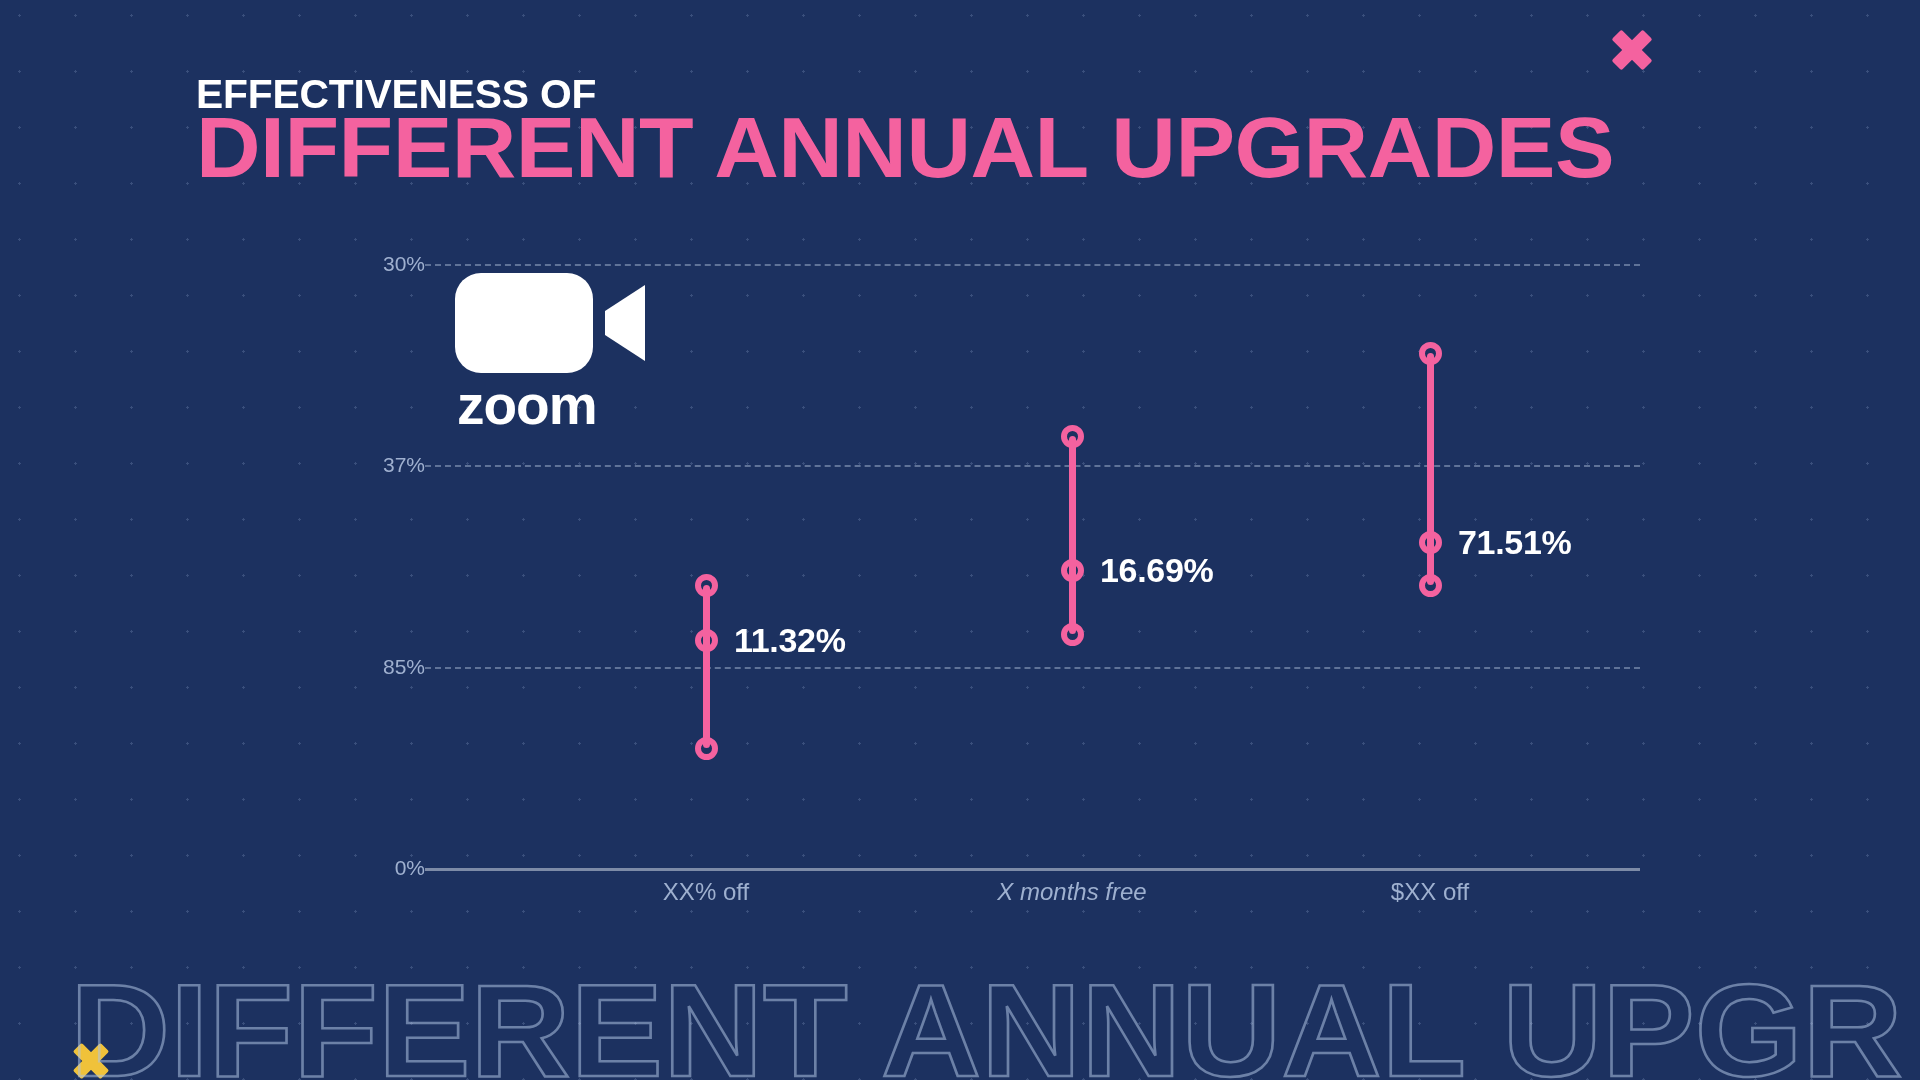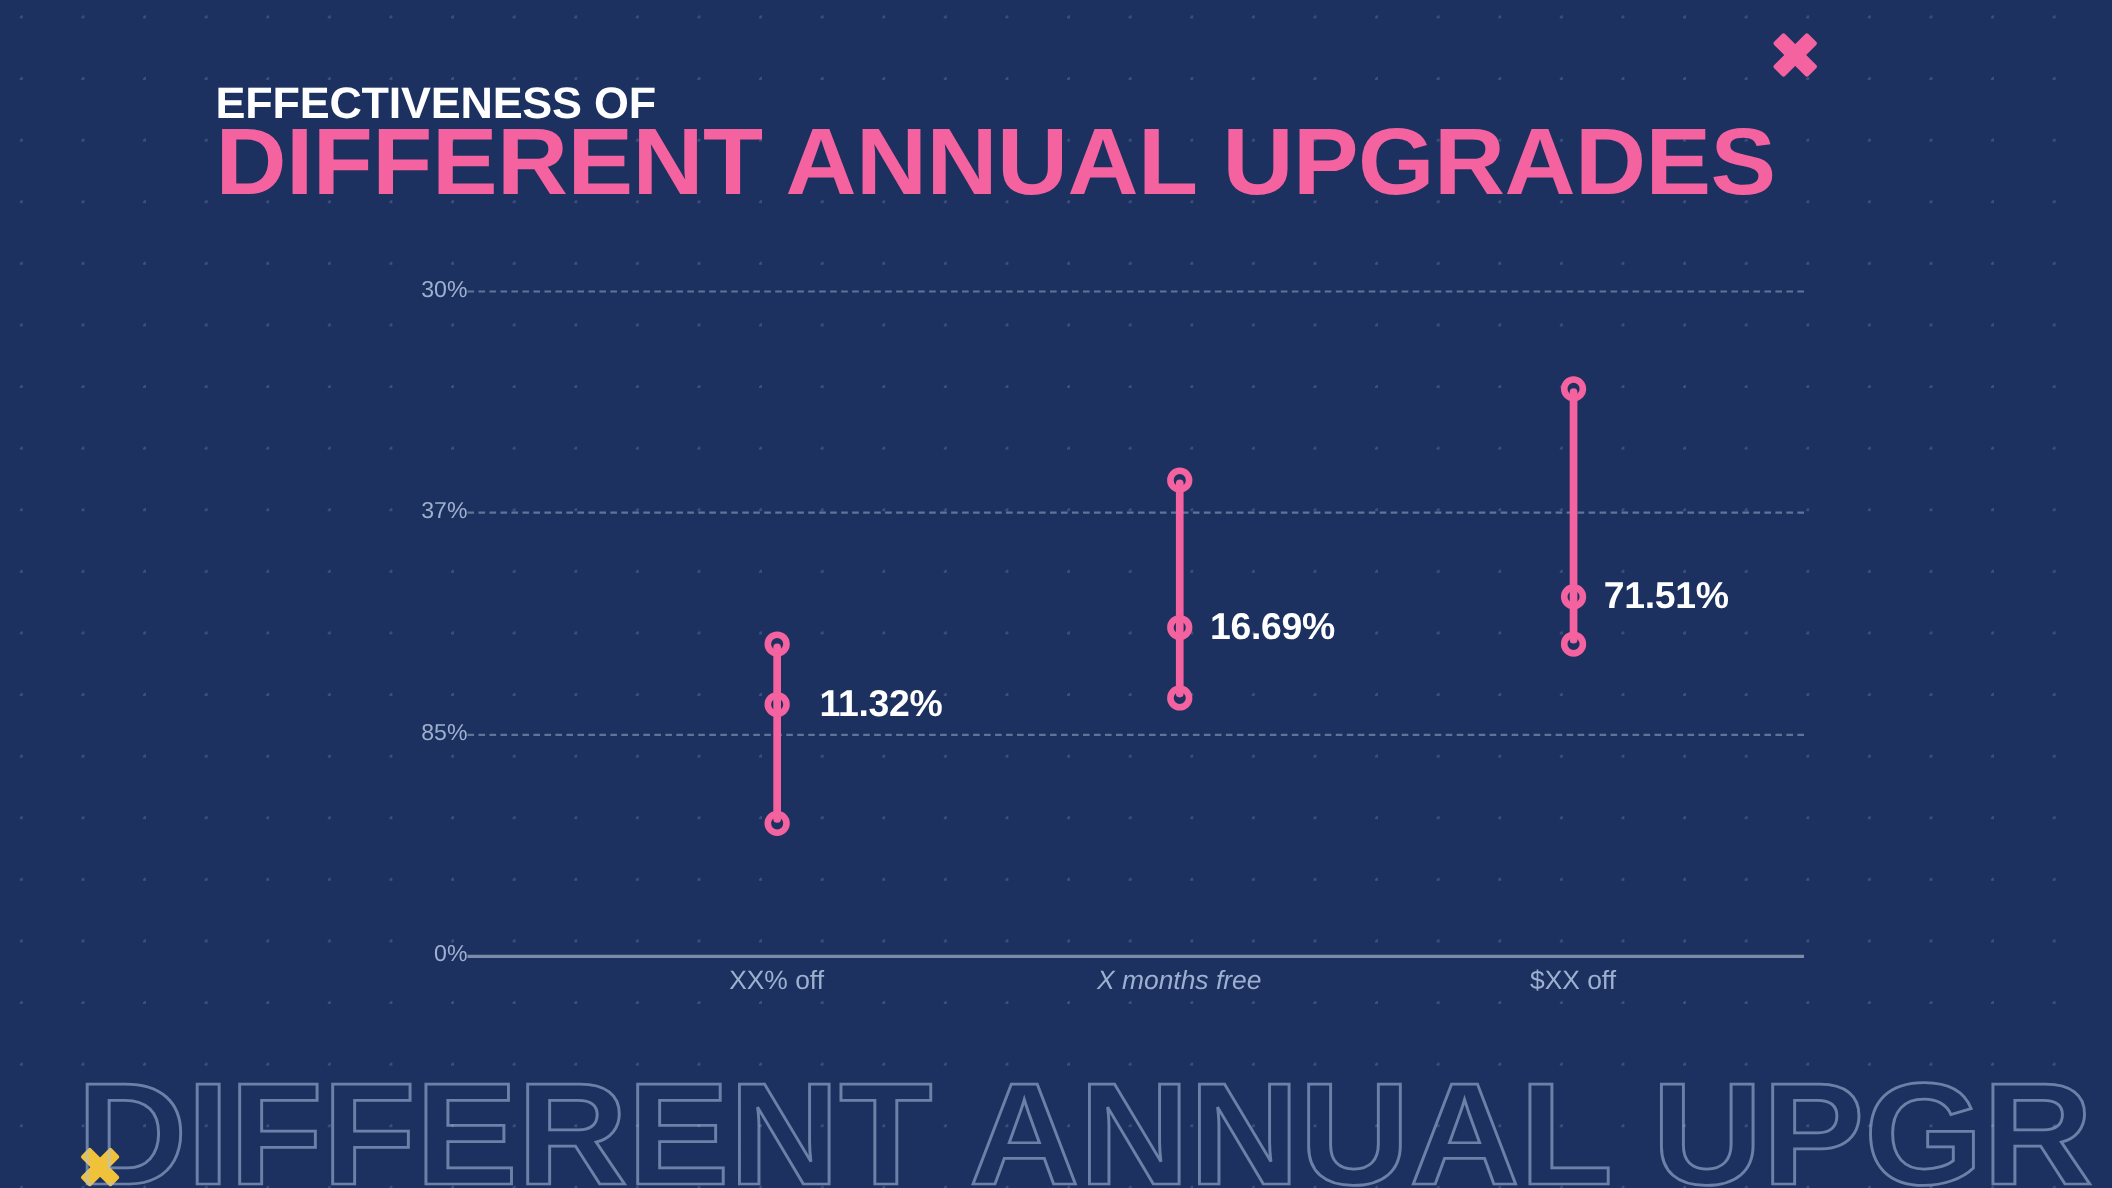--- a/index.html
+++ b/index.html
@@ -194,21 +194,21 @@
       <div class="ylabel" style="top:24px;">30%</div>
       <div class="ylabel" style="top:225px;">37%</div>
       <div class="ylabel" style="top:427px;">85%</div>
       <div class="ylabel" style="top:628px;">0%</div>
 
       <div class="series" style="left:281px; width:1px;">
         <div class="stem" style="top:345px; height:163px;"></div>
         <div class="marker" style="top:345px;"></div>
         <div class="marker" style="top:400px;"></div>
         <div class="marker" style="top:508px;"></div>
-        <div class="vlabel" style="top:400px;margin-left:11px;">11.32%</div>
+        <div class="vlabel" style="top:400px;">11.32%</div>
       </div>
 
       <div class="series" style="left:647px; width:1px;">
         <div class="stem" style="top:196px; height:198px;"></div>
         <div class="marker" style="top:196px;"></div>
         <div class="marker" style="top:330px;"></div>
         <div class="marker" style="top:394px;"></div>
         <div class="vlabel" style="top:330px;">16.69%</div>
       </div>
 
@@ -219,16 +219,25 @@
         <div class="marker" style="top:345px;"></div>
         <div class="vlabel" style="top:302px;">71.51%</div>
       </div>
 
       <div class="xlabel" style="left:281px;">XX% off</div>
       <div class="xlabel" style="left:647px;font-style:italic;">X months free</div>
       <div class="xlabel" style="left:1005px;">$XX off</div>
     </div>
   </div>
 
+  <div id="zoom-logo">
+    <svg class="cam" viewBox="0 0 200 102">
+      <rect x="0" y="1" width="138" height="100" rx="26" ry="26" fill="#ffffff"></rect>
+      <path d="M150 39 L190 13 L190 89 L150 63 Z" fill="#ffffff"></path>
+    </svg>
+    <svg id="zoom-wordmark" viewBox="0 0 200 60">
+      <text x="0" y="48" font-family="Liberation Sans, sans-serif" font-size="55" font-weight="700" letter-spacing="-1" fill="#ffffff">zoom</text>
+    </svg>
+  </div>
 
   <div id="bottom-outline">DIFFERENT ANNUAL UPGR</div>
 
 </div>
 
 </body></html>

